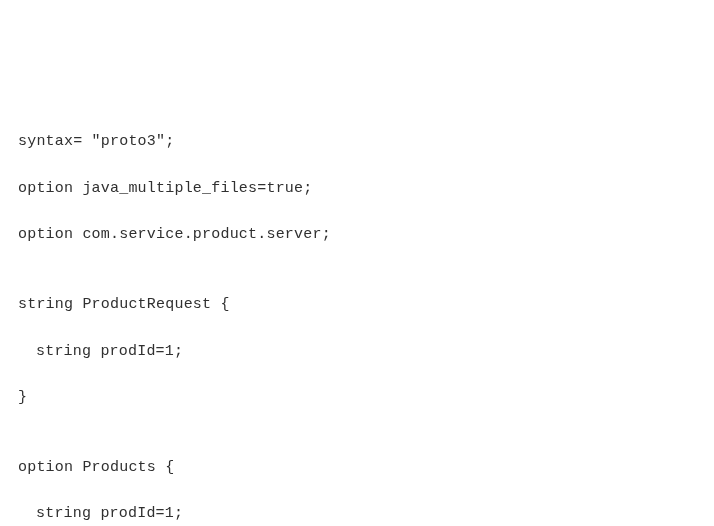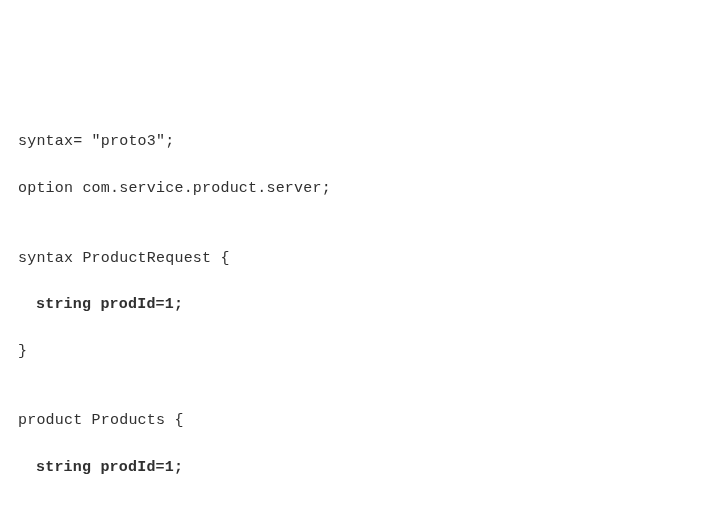--- a/index.html
+++ b/index.html
@@ -16,36 +16,37 @@
       padding: 14px 18px;
       white-space: pre;
       letter-spacing: 0.2px;
     }
     .code-block {
       display: block;
     }
     .line {
       display: block;
     }
-    .indent1 { padding-left: 2ch; font-weight: bold; }
+    .indent1 { padding-left: 2ch; }
   </style>
 </head>
 <body>
 
 
 
 <div class="code-block">
 <span class="line">syntax= "proto3";</span>
+<span class="line">option java_multiple_files=true;</span>
 <span class="line">option com.service.product.server;</span>
 <span class="line"></span>
-<span class="line">syntax ProductRequest {</span>
+<span class="line">string ProductRequest {</span>
 <span class="line indent1">string prodId=1;</span>
 <span class="line">}</span>
 <span class="line"></span>
-<span class="line">product Products {</span>
+<span class="line">option Products {</span>
 <span class="line indent1">string prodId=1;</span>
 
 
 
 <span class="line"></span>
 
 
 
 <span class="line"></span>
 

